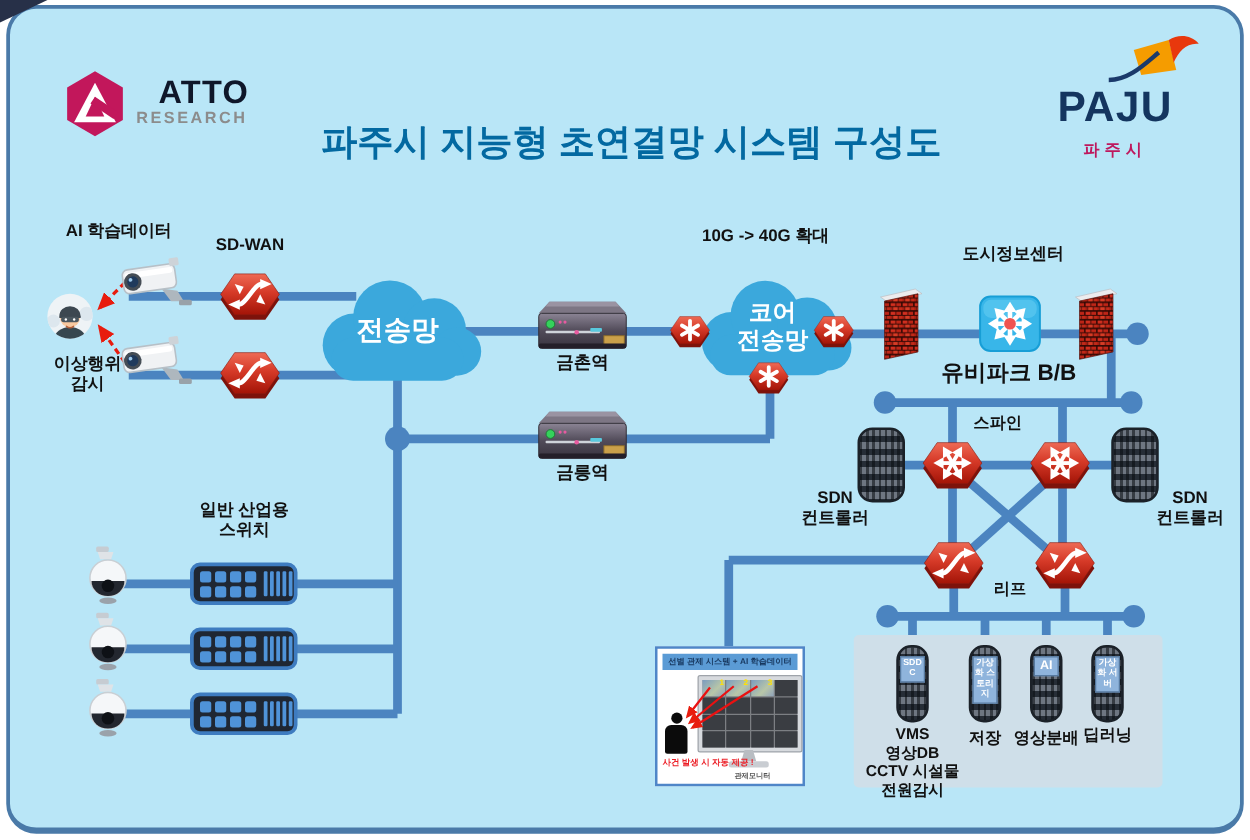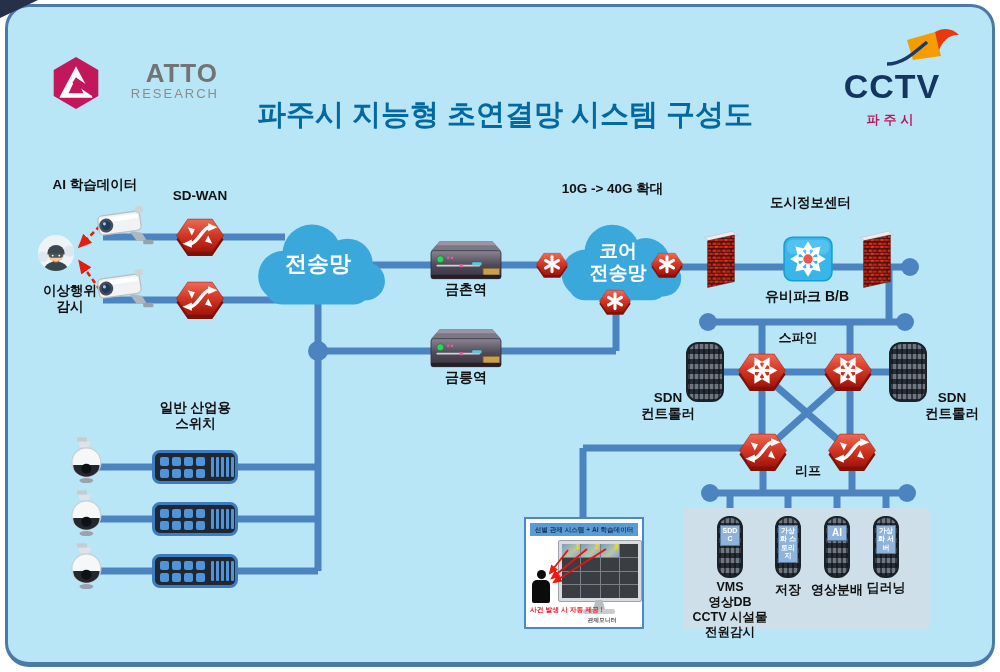--- a/index.html
+++ b/index.html
@@ -228,33 +228,33 @@
     </g>
   </svg>
 
   <div class="abs node" style="left:50px;top:50px;width:170px;height:62px">
     <svg class="icon" style="left:0;top:4px;width:52px;height:58px" viewBox="0 0 56 60">
       <polygon points="28,2 52,16 52,44 28,58 4,44 4,16" fill="#c2175b"></polygon>
       <path d="M28 12 L46 46 H10 Z" fill="#fff"></path>
       <path d="M28 24 L36 41 H20 Z" fill="#c2175b"></path>
       <rect x="28" y="24" width="24" height="7" transform="rotate(34 28 24)" fill="#c2175b"></rect>
     </svg>
-    <div class="lbl" style="left:58px;top:8px;width:110px;text-align:right;font-size:26px;color:#737373;letter-spacing:1px">ATTO</div>
-    <div class="lbl" style="left:59px;top:36px;width:110px;text-align:right;font-size:13px;color:#8c8c8c;letter-spacing:2px;font-weight:normal">RESEARCH</div>
+    <div class="lbl" style="left:58px;top:8px;width:110px;text-align:center;font-size:26px;color:#0f172a;letter-spacing:1px">ATTO</div>
+    <div class="lbl" style="left:59px;top:36px;width:110px;text-align:left;font-size:13px;color:#8c8c8c;letter-spacing:2px;font-weight:bold">RESEARCH</div>
   </div>
 
   <div class="lbl node" style="left:245px;top:97px;width:520px;font-size:29px;color:#0369a1">파주시 지능형 초연결망 시스템 구성도</div>
 
   <div class="abs node" style="left:830px;top:28px;width:140px;height:110px">
     <svg class="icon" style="left:55px;top:0;width:80px;height:44px" viewBox="0 0 80 44">
       <polygon points="22,12 50,4 56,28 28,32" fill="#f59c00"></polygon>
       <path d="M50,4 C58,-1 68,0 74,7 C64,6 58,13 54,22 Z" fill="#e8380d"></path>
       <path d="M2,36 C18,36 30,24 42,14" stroke="#1b3a6b" stroke-width="3.5" fill="none"></path>
     </svg>
-    <div class="lbl" style="left:0;top:38px;width:124px;font-size:34px;color:#14355f;letter-spacing:1px">CCTV</div>
+    <div class="lbl" style="left:0;top:38px;width:124px;font-size:34px;color:#14355f;letter-spacing:1px">PAJU</div>
     <div class="lbl" style="left:0;top:84px;width:124px;font-size:13px;color:#be185d;letter-spacing:4px">파주시</div>
   </div>
 
   <div class="lbl node" style="left:30px;top:177px;width:130px;font-size:13.5px">AI 학습데이터</div>
   <div class="lbl node" style="left:166px;top:188px;width:68px;font-size:13.5px">SD-WAN</div>
 
   <svg class="icon node" style="left:92px;top:200px;width:64px;height:50px" viewBox="0 0 100 78">
       <use href="#boxcam"></use>
     </svg>
   <svg class="icon node" style="left:92px;top:263px;width:64px;height:50px" viewBox="0 0 100 78">
@@ -330,21 +330,21 @@
     <use href="#uarr"></use>
       <use href="#uarr" transform="rotate(45 50 50)"></use>
       <use href="#uarr" transform="rotate(90 50 50)"></use>
     <use href="#uarr" transform="rotate(135 50 50)"></use>
       <use href="#uarr" transform="rotate(180 50 50)"></use>
     <use href="#uarr" transform="rotate(225 50 50)"></use>
       <use href="#uarr" transform="rotate(270 50 50)"></use>
     <use href="#uarr" transform="rotate(315 50 50)"></use>
     <circle cx="50" cy="50" r="9" fill="#ef5350"></circle>
   </svg>
-  <div class="lbl node" style="left:747px;top:288px;width:120px;font-size:14px">유비파크 B/B</div>
+  <div class="lbl node" style="left:747px;top:288px;width:120px;font-size:18px">유비파크 B/B</div>
 
   <div class="lbl node" style="left:775px;top:330px;width:46px;font-size:13px">스파인</div>
 
   <div class="tower" style="left:686px;top:342px;width:38px;height:60px"></div>
   <div class="tower" style="left:889px;top:342px;width:38px;height:60px"></div>
   <div class="lbl pre node" style="left:631px;top:390px;width:74px;font-size:13.5px">SDN
 컨트롤러</div>
   <div class="lbl pre node" style="left:915px;top:390px;width:74px;font-size:13.5px">SDN
 컨트롤러</div>
 

